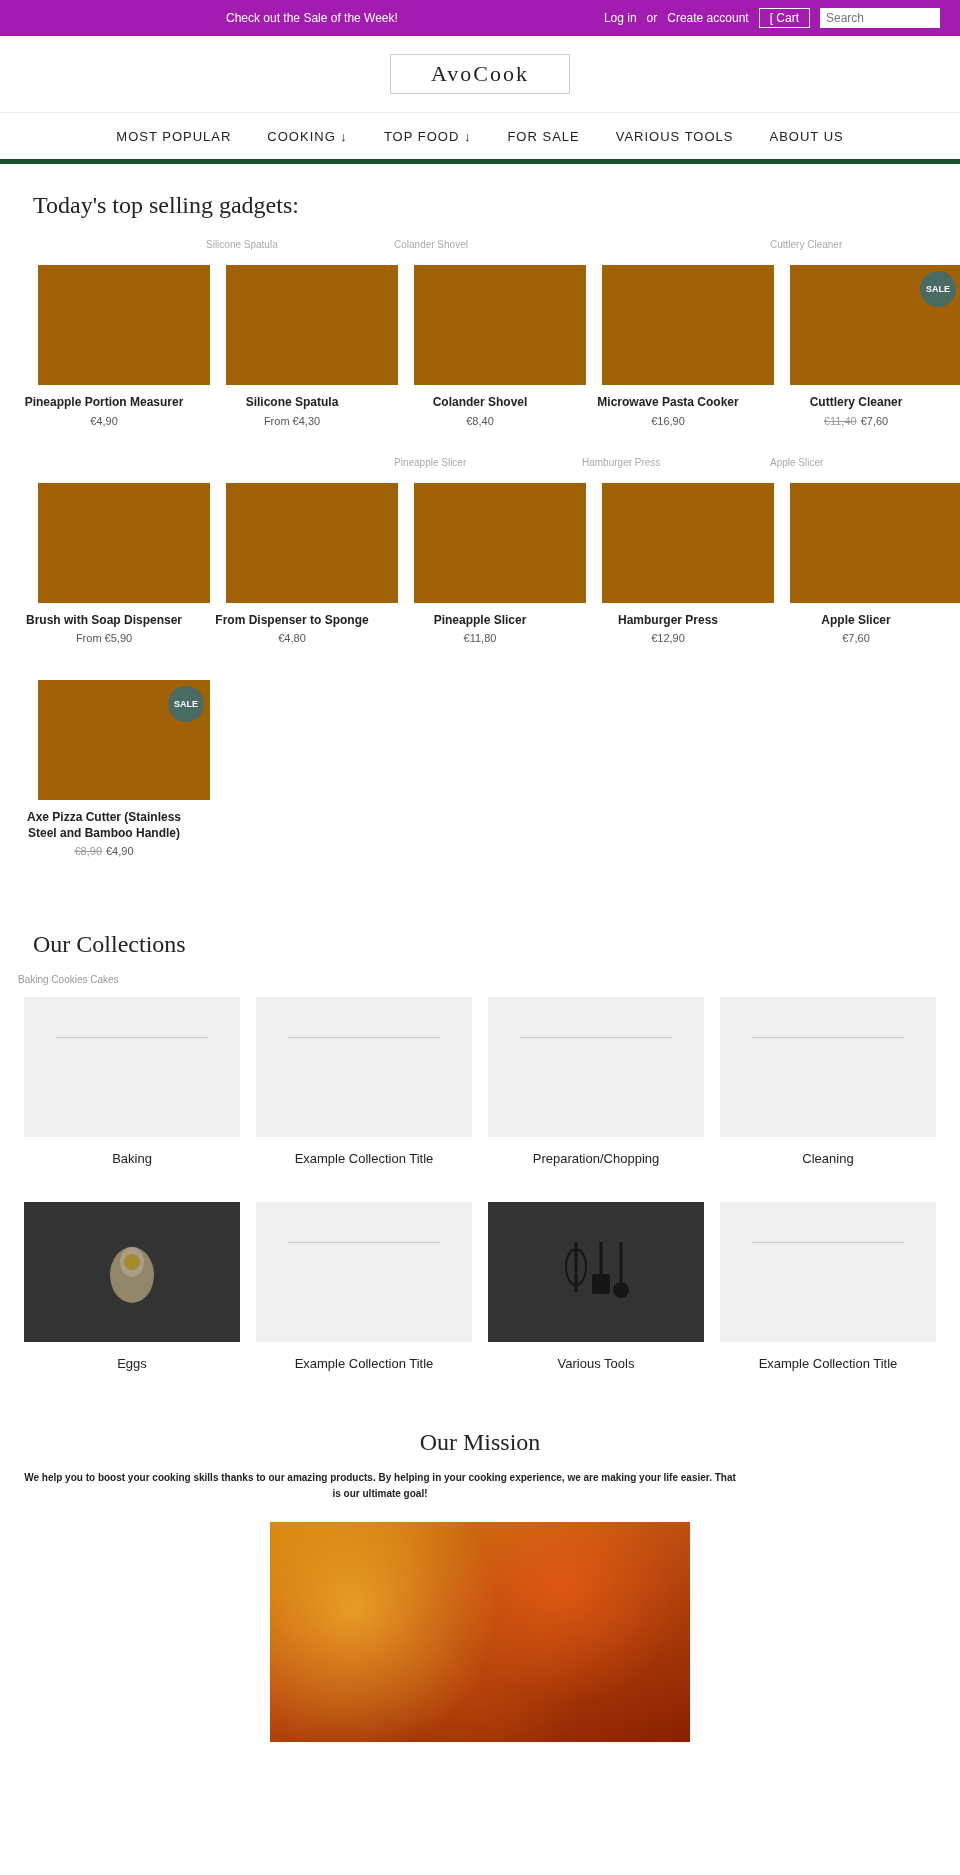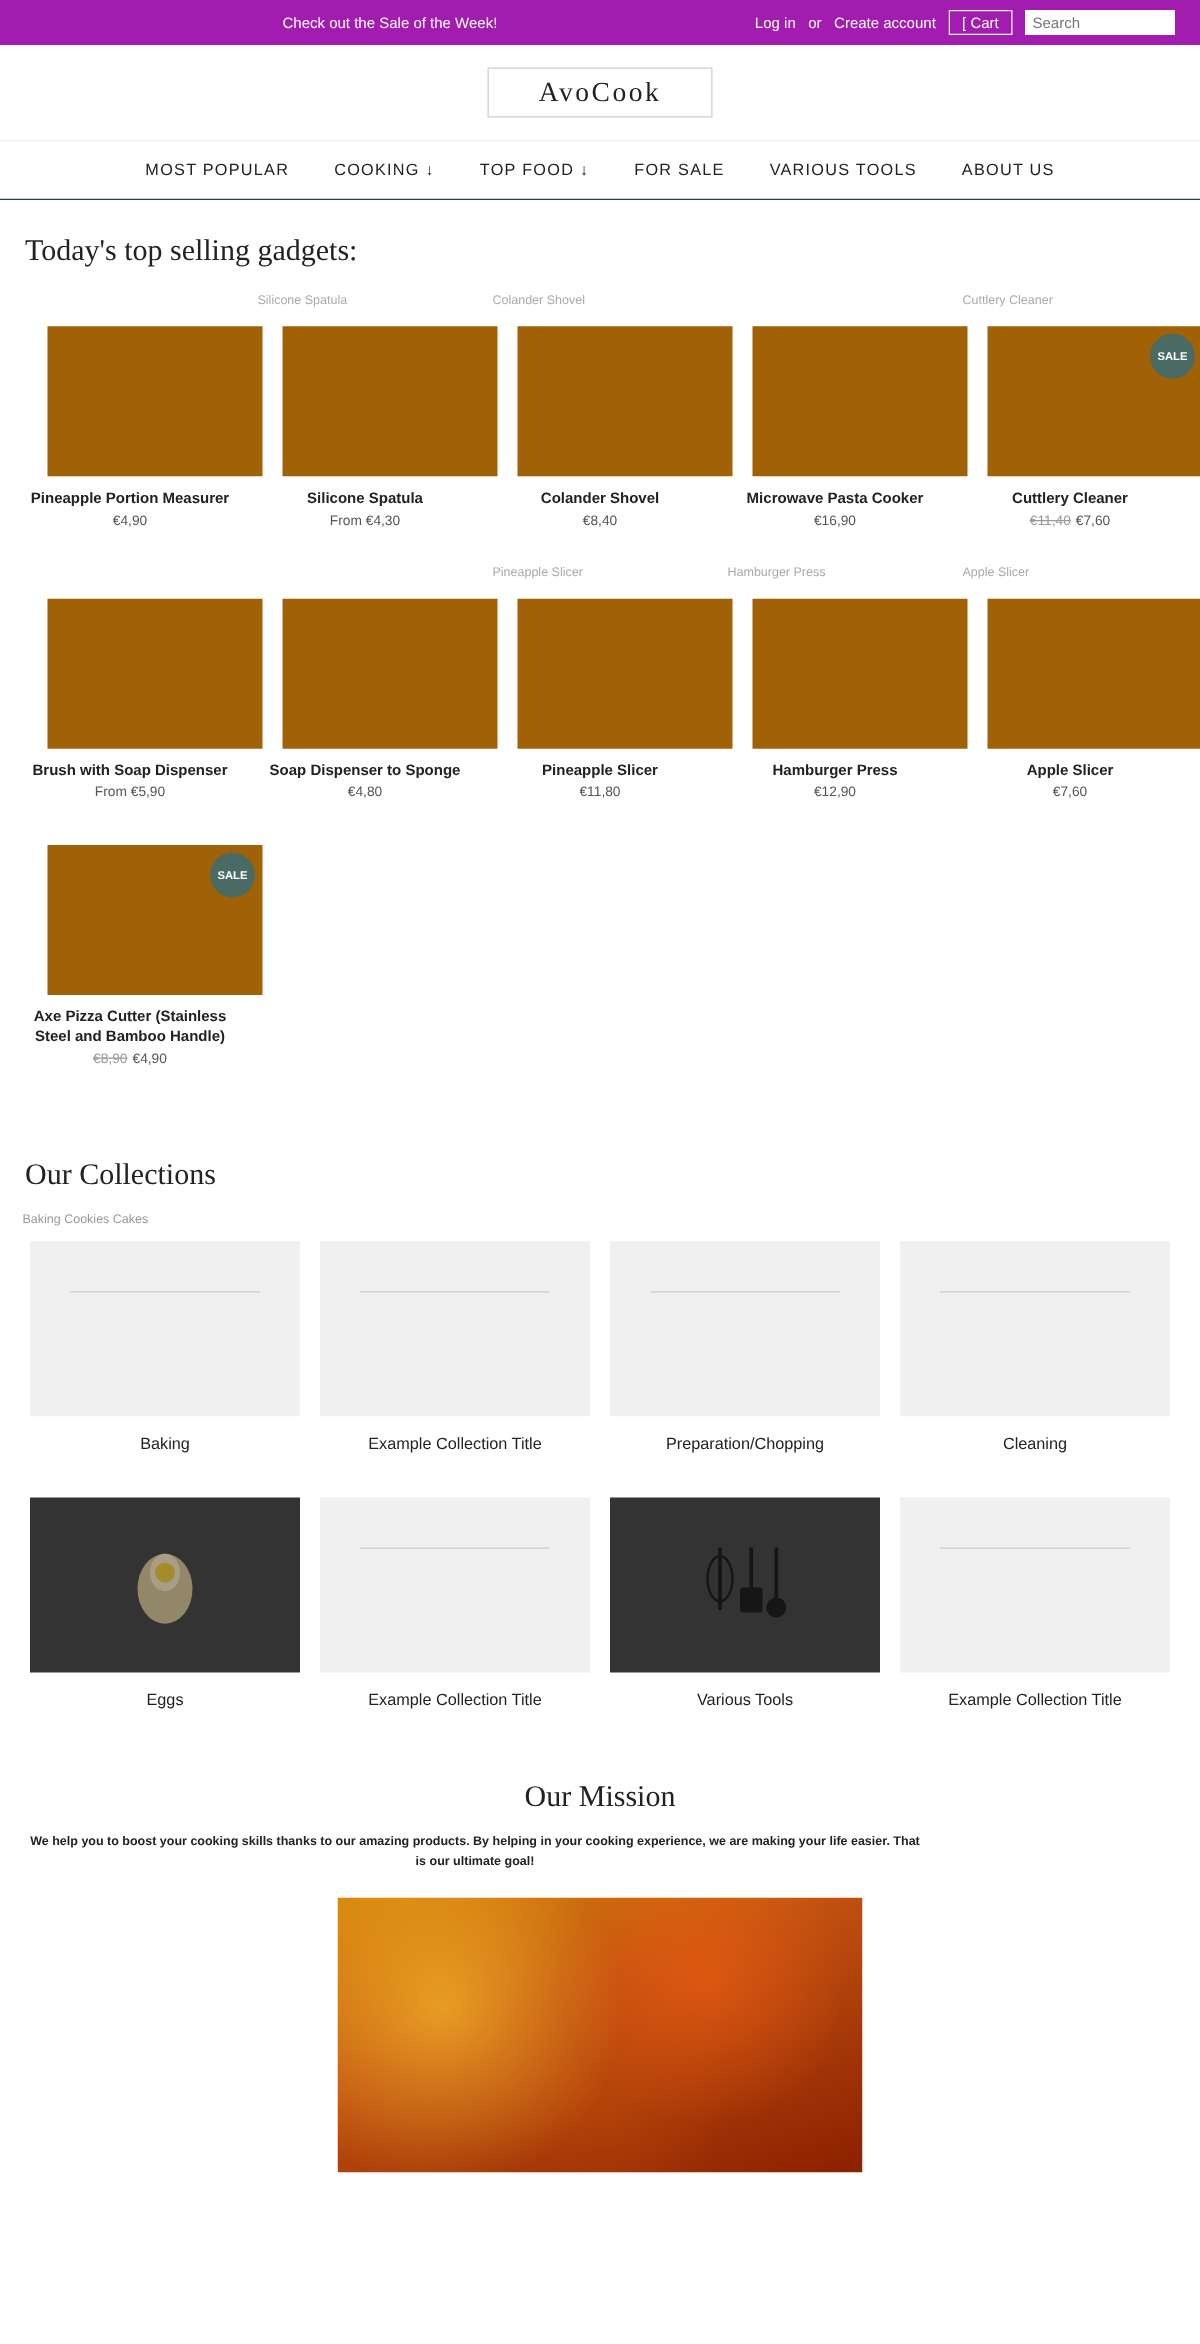--- a/index.html
+++ b/index.html
@@ -46,41 +46,41 @@
     }
     .header .logo {
       font-family: Georgia, serif;
       font-size: 22px;
       letter-spacing: 2px;
     }
 
     
     nav {
       border-top: 1px solid #eee;
-      border-bottom: 1px solid #14532d;
+      border-bottom: 5px solid #14532d;
       padding: 14px 0;
       text-align: center;
       margin-top: 10px;
     }
     nav ul { list-style: none; display: flex; justify-content: center; gap: 36px; }
     nav ul li a {
       text-decoration: none;
       color: #222;
       font-family: Arial, sans-serif;
       font-size: 13px;
       letter-spacing: 1px;
       text-transform: uppercase;
     }
 
     
     .section-title {
       font-family: Georgia, serif;
       font-size: 24px;
       font-weight: normal;
-      margin: 28px 20px 16px;
+      margin: 28px 33px 16px;
     }
 
     
     .products-grid {
       display: grid;
       grid-template-columns: repeat(5, 1fr);
       gap: 0;
       padding: 0 10px;
     }
     .product-item {
@@ -339,21 +339,21 @@
   </div>
 
   <div class="products-grid">
     <div class="product-item">
       <div class="product-img-box"></div>
       <div class="product-name">Brush with Soap Dispenser</div>
       <div class="product-price">From €5,90</div>
     </div>
     <div class="product-item">
       <div class="product-img-box"></div>
-      <div class="product-name">Soap Dispenser to Sponge</div>
+      <div class="product-name">From Dispenser to Sponge</div>
       <div class="product-price">€4,80</div>
     </div>
     <div class="product-item">
       <div class="product-img-box"></div>
       <div class="product-name">Pineapple Slicer</div>
       <div class="product-price">€11,80</div>
     </div>
     <div class="product-item">
       <div class="product-img-box"></div>
       <div class="product-name">Hamburger Press</div>

